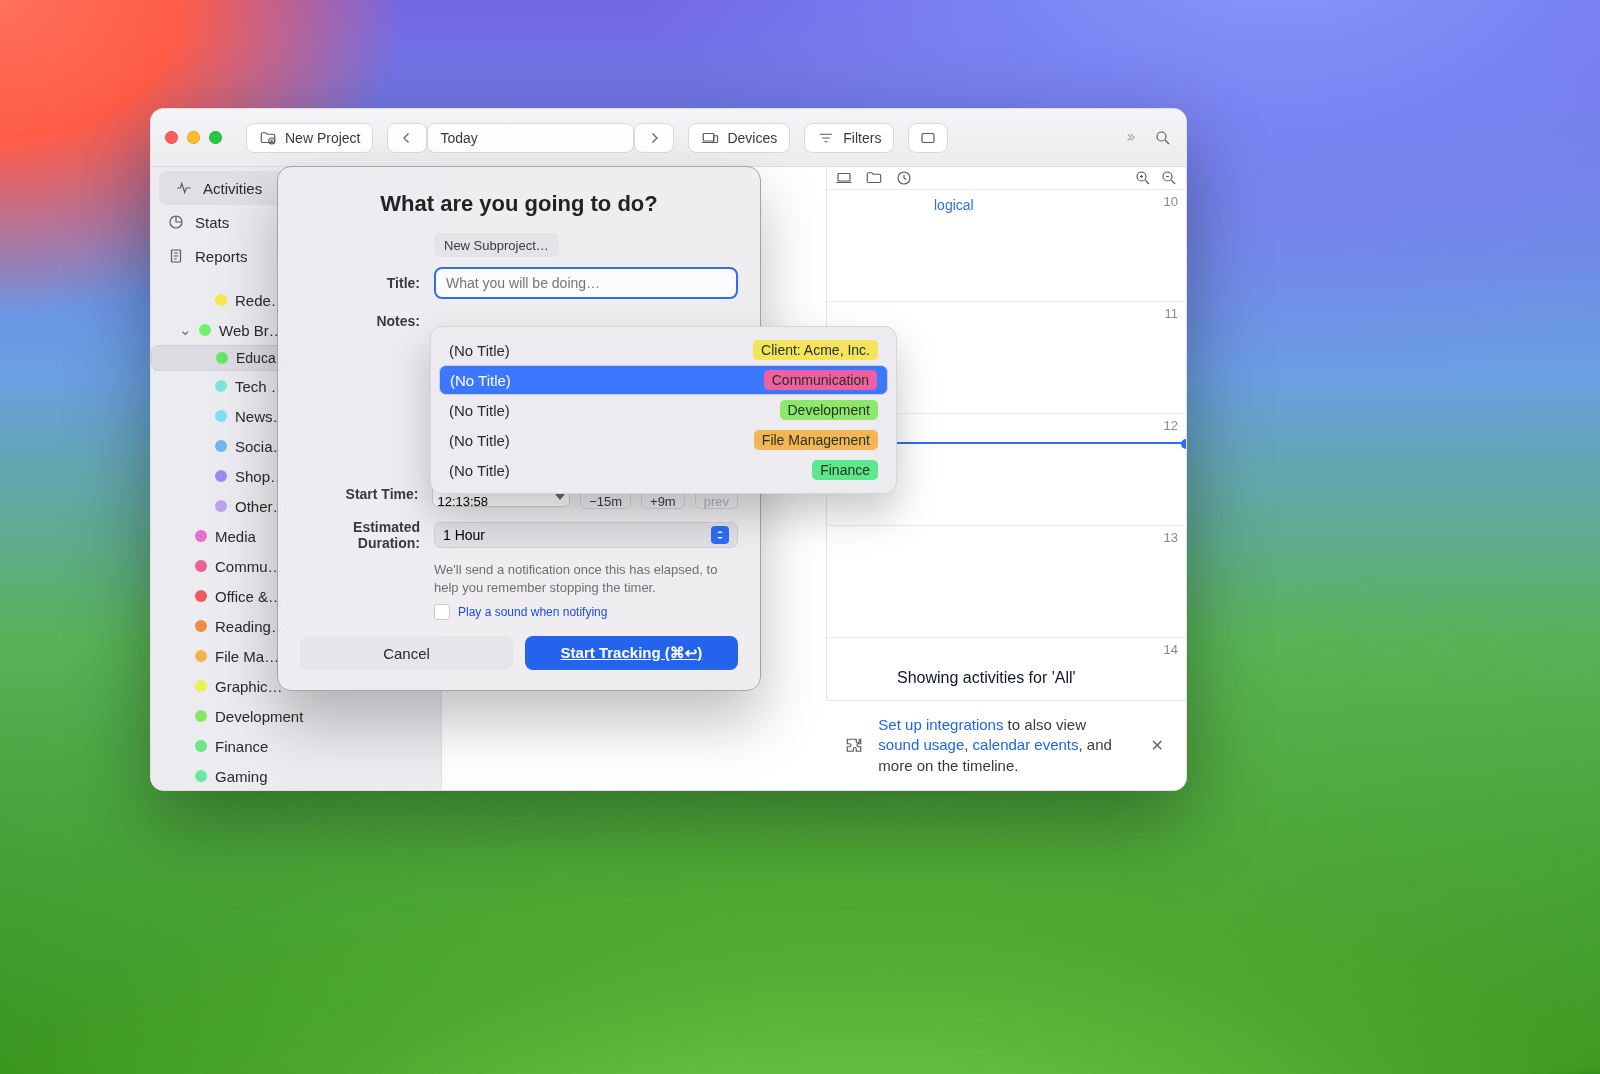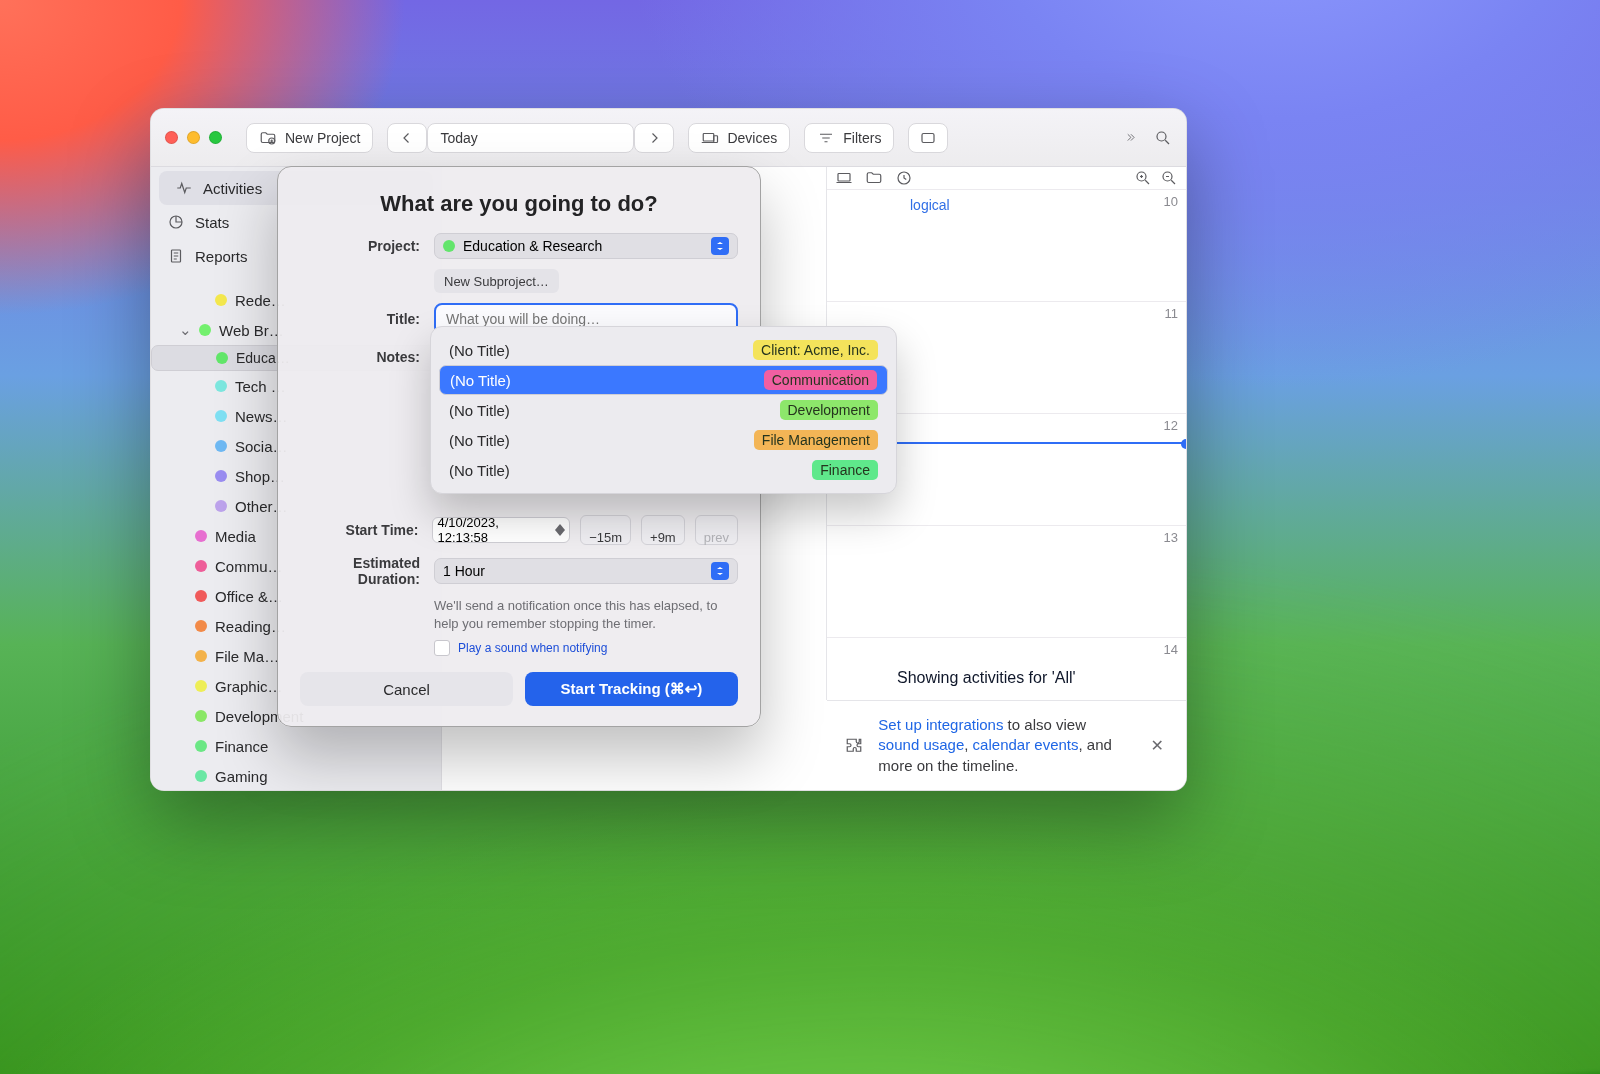--- a/index.html
+++ b/index.html
@@ -82,21 +82,21 @@
   .step { display:flex; flex-direction:column; margin-left:6px;}
   .step b{width:10px;height:8px; display:block}
   .mini { height:26px; padding:14px 8px; border:1px solid #d4d3d9; border-radius:6px; background:#efeef2; font-size:13px; color:#3a3a3d;}
   .mini.dis{color:#b3b3b8}
   .durSel { width:171px;}
   .hint { margin-left:134px; color:#6e6e73; font-size:13px; line-height:1.35; margin-top:4px;}
   .cb { width:16px;height:16px;border:1px solid #c8c7cd;border-radius:3px;background:#fff; margin-right:8px;}
   .actions { display:flex; gap:12px; margin-top:16px;}
   .btn { flex:1; height:34px; border-radius:8px; display:flex; align-items:center; justify-content:center; font-size:15px;}
   .btn.sec{ background:#e6e5ea; color:#2a2a2c;}
-  .btn.pri{ background:#2463eb; color:#fff; font-weight:600;}
+  .btn.pri{ background:#2463eb; color:#fff; font-weight:600;text-decoration:underline;}
 
   .behind { position:absolute; left:300px; top:200px; font-size:14px; color:#3571e6;}
   .behind2 { position:absolute; left:455px; top:502px; font-size:16px; color:#0f172a;}
 
 </style>
 </head>
 <body>
 
 <div class="wallpaper"></div>
 <div class="wave"></div>
@@ -273,21 +273,21 @@
             <span>Finance</span>
           </div>
           <div class="prow">
             <span class="dot" style="background: rgb(106, 231, 164);"></span>
             <span>Gaming</span>
           </div>
         </div>
     </div>
 
     <div class="main">
-      <span class="behind" style="left:468px; top:30px; color:#316fe6;">logical</span>
+      <span class="behind" style="left:492px; top:30px; color:#316fe6;">logical</span>
       <span class="behind2">Showing activities for <span>'All'</span></span>
 
       <div class="timeline">
         <div class="tlbar">
           <span class="iconsm">
               <svg viewBox="0 0 24 24">
                 <rect x="4" y="6" width="16" height="10" rx="1"></rect>
                 <path d="M2 18h20"></path>
               </svg>
             </span>
@@ -352,32 +352,20 @@
         <span class="x">✕</span>
       </div>
     </div>
   </div>
 </div>
 
 <div class="modal">
   <h2>What are you going to do?</h2>
 
   <div class="frow">
-    <div class="lab">Project:</div>
-    <div class="sel">
-      <span class="dot" style="width:12px;height:12px;border-radius:50%;background:#63e56c"></span>
-      <span>Education &amp; Research</span>
-      <span class="caret">
-          <svg viewBox="0 0 10 10">
-            <path d="M2 3l3-2 3 2M2 7l3 2 3-2"></path>
-          </svg>
-        </span>
-    </div>
-  </div>
-  <div class="frow">
       <div class="lab"></div>
     <span class="chip">New Subproject…</span>
   </div>
 
   <div class="frow">
     <div class="lab">Title:</div>
     <input class="titleInput" placeholder="What you will be doing…" style="">
   </div>
 
   <div class="frow">

